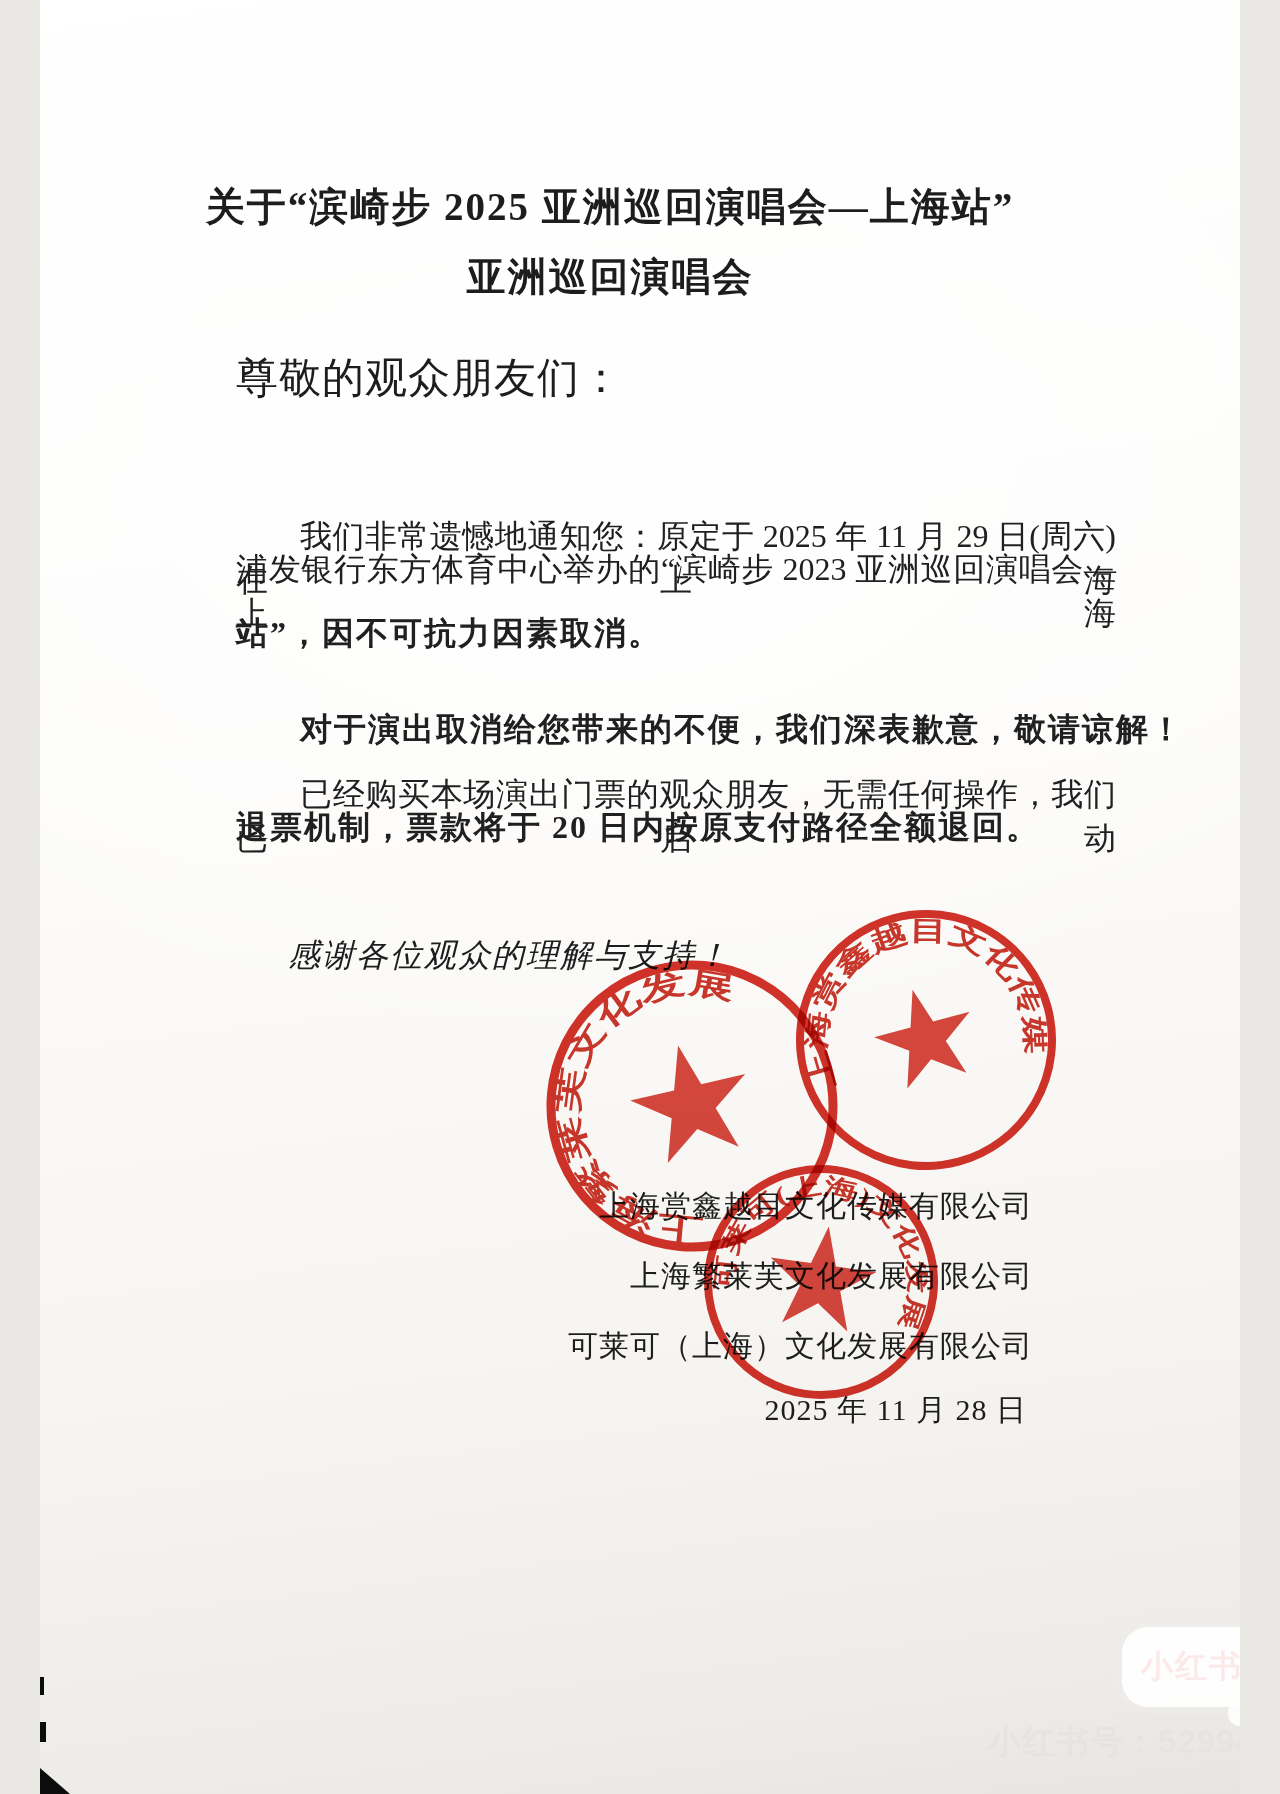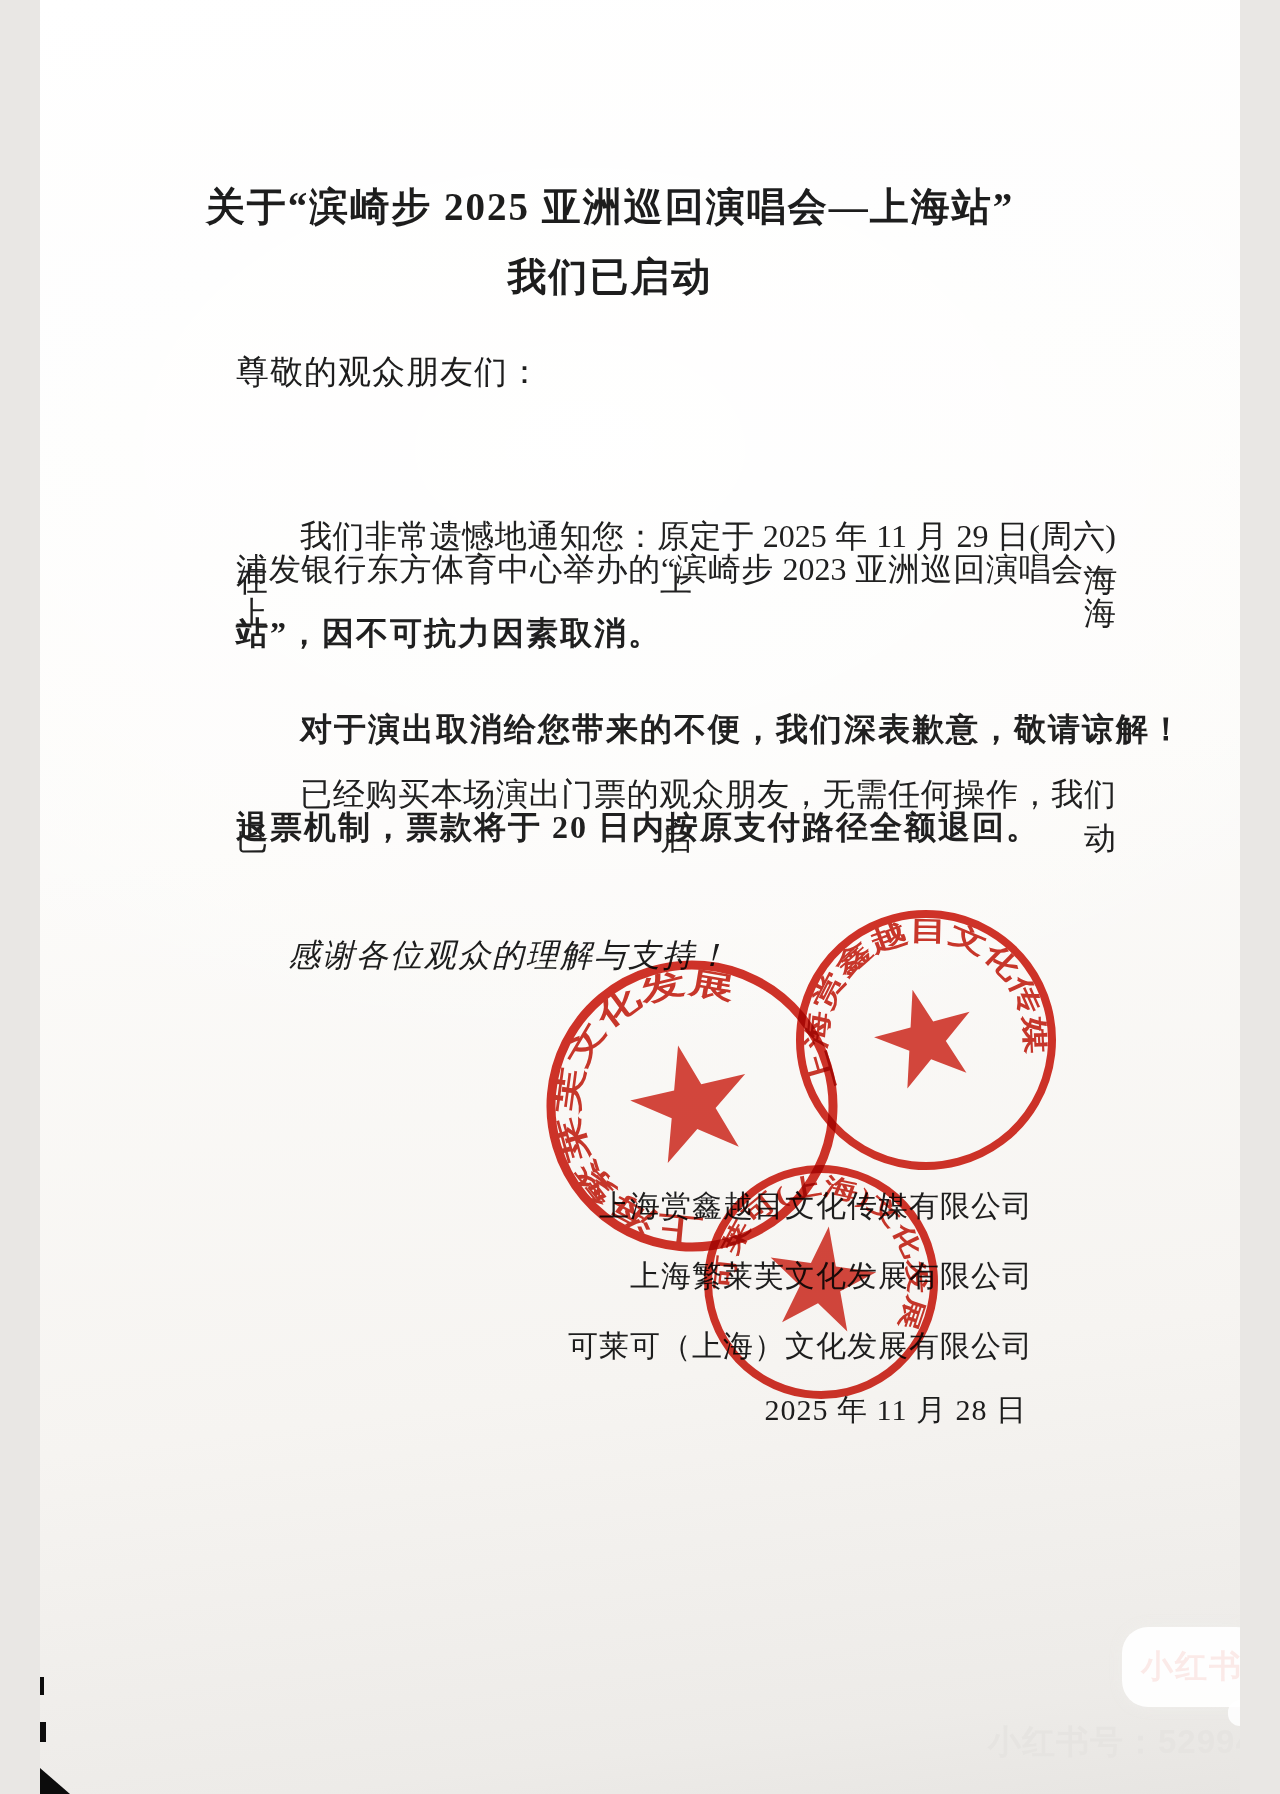--- a/index.html
+++ b/index.html
@@ -15,21 +15,21 @@
     font-family:"Liberation Serif","DejaVu Serif",serif;
     color:#1d1d1d;
   }
   .doc-title{
     position:absolute;left:0;width:1140px;text-align:center;
     font-weight:bold;font-size:39px;letter-spacing:2px;white-space:nowrap;
   }
   .t1{top:180px;}
   .t2{top:250px;}
   .salutation{
-    position:absolute;left:196px;top:350px;font-size:33px;letter-spacing:1px;white-space:nowrap;
+    position:absolute;left:196px;top:350px;font-size:42px;letter-spacing:1px;white-space:nowrap;
   }
   .bline{
     position:absolute;left:196px;width:880px;font-size:32px;color:#202020;
   }
   .bline.justify{text-align:justify;text-align-last:justify;}
   .bline.natural{white-space:nowrap;letter-spacing:2px;font-weight:bold;}
   .bline.indent{text-indent:64px;margin-top:32px;}
   .thanks{
     position:absolute;left:248px;top:934px;font-size:32px;letter-spacing:2px;white-space:nowrap;font-style:italic;
   }
@@ -74,21 +74,21 @@
   .edge-left-sliver{left:0;top:1722px;width:6px;height:20px;}
   .edge-left-corner{left:0;top:1768px;width:30px;height:26px;clip-path:polygon(0 0,0 100%,100% 100%);}
   .edge-left-sliver2{left:0;top:1677px;width:4px;height:18px;}
 </style>
 </head>
 <body>
 
 <div class="page">
 
   <div class="doc-title t1">关于“滨崎步 2025 亚洲巡回演唱会—上海站”</div>
-  <div class="doc-title t2">我们已启动</div>
+  <div class="doc-title t2">亚洲巡回演唱会</div>
 
   <div class="salutation">尊敬的观众朋友们：</div>
 
   <div class="bline justify indent" style="top:483px">我们非常遗憾地通知您：原定于 2025 年 11 月 29 日(周六)在上海</div>
   <div class="bline justify" style="top:548px">浦发银行东方体育中心举办的“滨崎步 2023 亚洲巡回演唱会—上海</div>
   <div class="bline natural" style="top:612px">站”，因不可抗力因素取消。</div>
   <div class="bline natural indent" style="top:676px">对于演出取消给您带来的不便，我们深表歉意，敬请谅解！</div>
   <div class="bline justify indent" style="top:741px">已经购买本场演出门票的观众朋友，无需任何操作，我们已启动</div>
   <div class="bline natural" style="top:806px">退票机制，票款将于 20 日内按原支付路径全额退回。</div>
 

